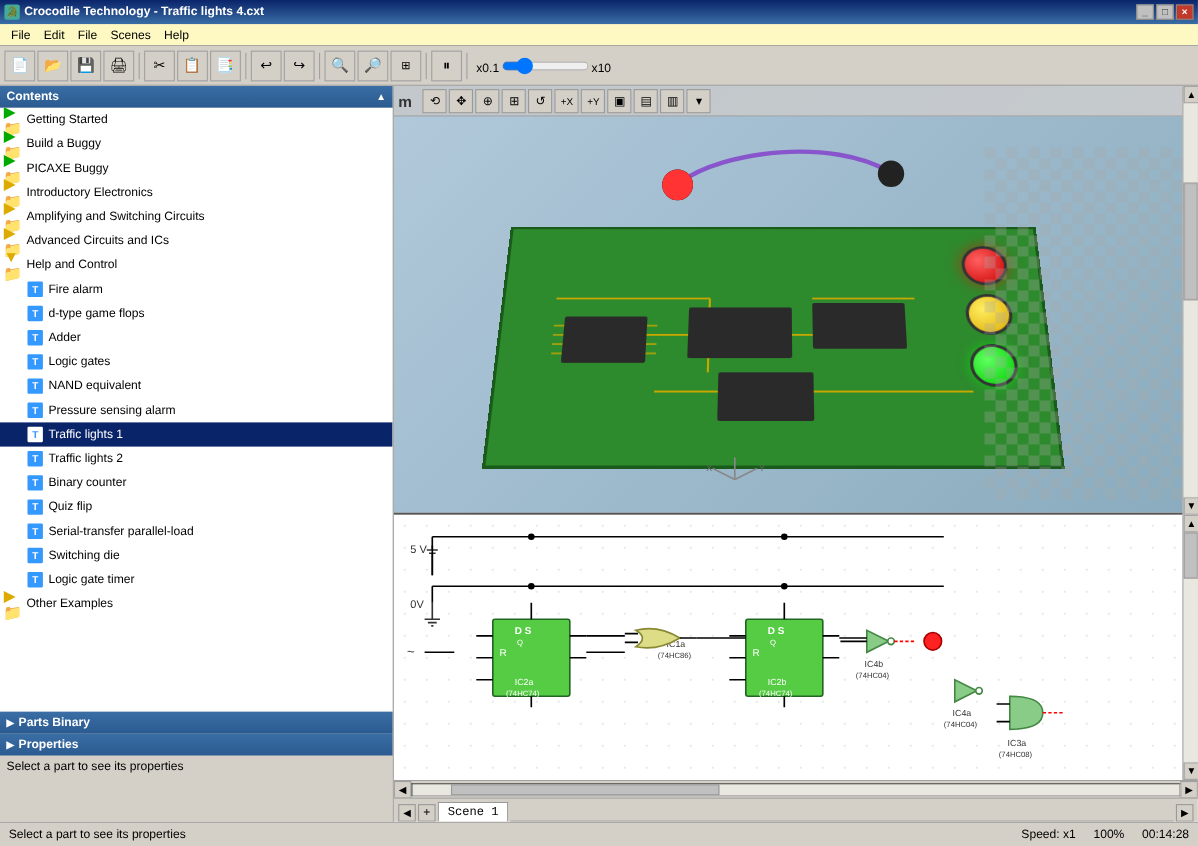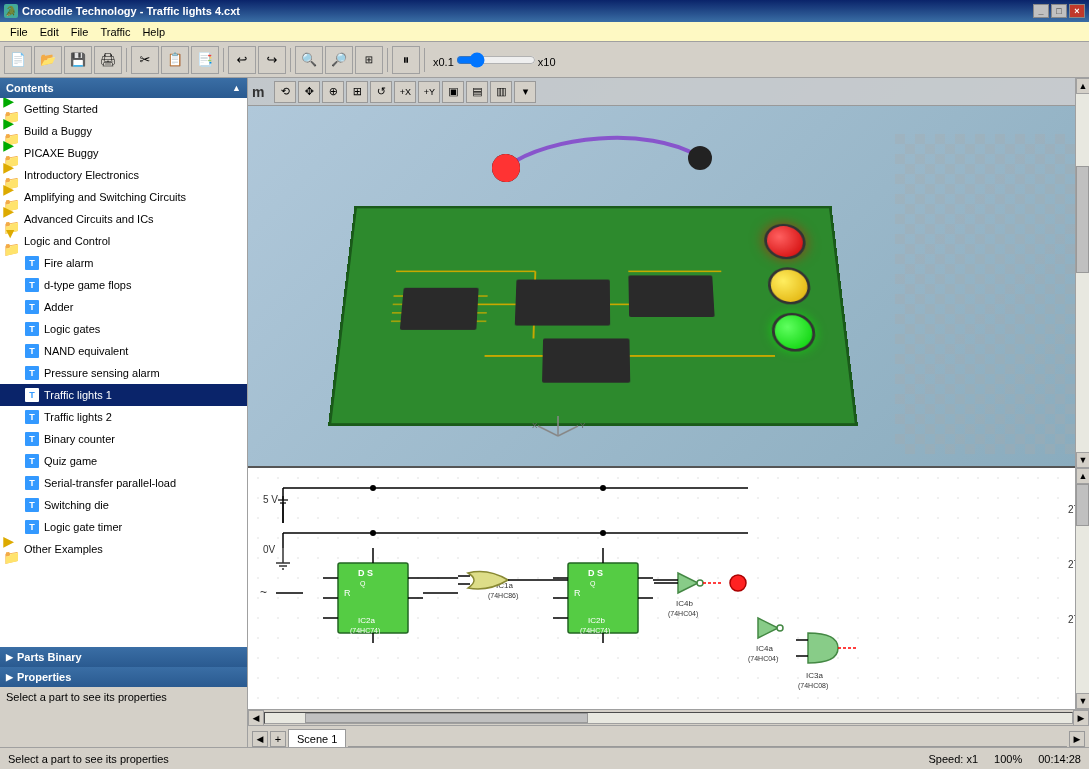--- a/index.html
+++ b/index.html
@@ -65,21 +65,21 @@
     .speed-slider { width: 80px; height: 16px; }
 
     
     .main-layout {
       display: flex;
       height: calc(769px - 22px - 20px - 36px - 22px);
     }
 
     
     .sidebar {
-      width: 248px;
+      width: 358px;
       background: #d4d0c8;
       border-right: 1px solid #a0a0a0;
       display: flex;
       flex-direction: column;
       overflow: hidden;
     }
 
     
     .contents-header {
       background: linear-gradient(to bottom, #3a6ea5, #2a5a90);
@@ -254,21 +254,21 @@
     .tab {
       padding: 2px 8px;
       background: #c0c0b8;
       border: 1px solid #999;
       border-bottom: none;
       cursor: pointer;
       font-size: 11px;
       height: 18px;
       display: flex; align-items: center;
     }
-    .tab.active { background: white; }
+    .tab.active { background: white; font-family: Liberation Mono, monospace; }
     .tab-arrow { width: 16px; height: 16px; background: #d4d0c8; border: 1px solid #999; display: flex; align-items: center; justify-content: center; font-size: 9px; cursor: pointer; }
     .tab-add { width: 16px; height: 16px; background: #d4d0c8; border: 1px solid #999; display: flex; align-items: center; justify-content: center; font-size: 11px; cursor: pointer; }
     .tab-spacer { flex: 1; border-bottom: 1px solid #999; }
 
     
     .v-scrollbar {
       width: 14px;
       background: #d4d0c8;
       border-left: 1px solid #a0a0a0;
       display: flex;
@@ -326,21 +326,21 @@
     <div class="title-btn">_</div>
     <div class="title-btn">□</div>
     <div class="title-btn" style="background:#c0392b; color:white;">×</div>
   </div>
 </div>
 
 <div class="menubar">
   <span class="menu-item">File</span>
   <span class="menu-item">Edit</span>
   <span class="menu-item">File</span>
-  <span class="menu-item">Traffic</span>
+  <span class="menu-item">Scenes</span>
   <span class="menu-item">Help</span>
 </div>
 
 <div class="toolbar">
   <div class="toolbar-btn">📄</div>
   <div class="toolbar-btn">📂</div>
   <div class="toolbar-btn">💾</div>
   <div class="toolbar-btn">🖨</div>
   <div class="toolbar-sep"></div>
   <div class="toolbar-btn">✂</div>
@@ -407,21 +407,21 @@
       <div class="tree-item">
         <div class="tree-icon">
             <span class="icon-folder-yellow">▶📁</span>
           </div>
         <span>Advanced Circuits and ICs</span>
       </div>
       <div class="tree-item">
         <div class="tree-icon">
             <span class="icon-folder-yellow">▼📁</span>
           </div>
-        <span>Logic and Control</span>
+        <span>Help and Control</span>
       </div>
 
       <div class="tree-item tree-item-child">
         <div class="tree-icon">
             <span class="icon-t">T</span>
           </div>
         <span>Fire alarm</span>
       </div>
       <div class="tree-item tree-item-child">
         <div class="tree-icon">
@@ -468,21 +468,21 @@
       <div class="tree-item tree-item-child">
         <div class="tree-icon">
             <span class="icon-t">T</span>
           </div>
         <span>Binary counter</span>
       </div>
       <div class="tree-item tree-item-child">
         <div class="tree-icon">
             <span class="icon-t">T</span>
           </div>
-        <span>Quiz game</span>
+        <span>Quiz flip</span>
       </div>
       <div class="tree-item tree-item-child">
         <div class="tree-icon">
             <span class="icon-t">T</span>
           </div>
         <span>Serial-transfer parallel-load</span>
       </div>
       <div class="tree-item tree-item-child">
         <div class="tree-icon">
             <span class="icon-t">T</span>

